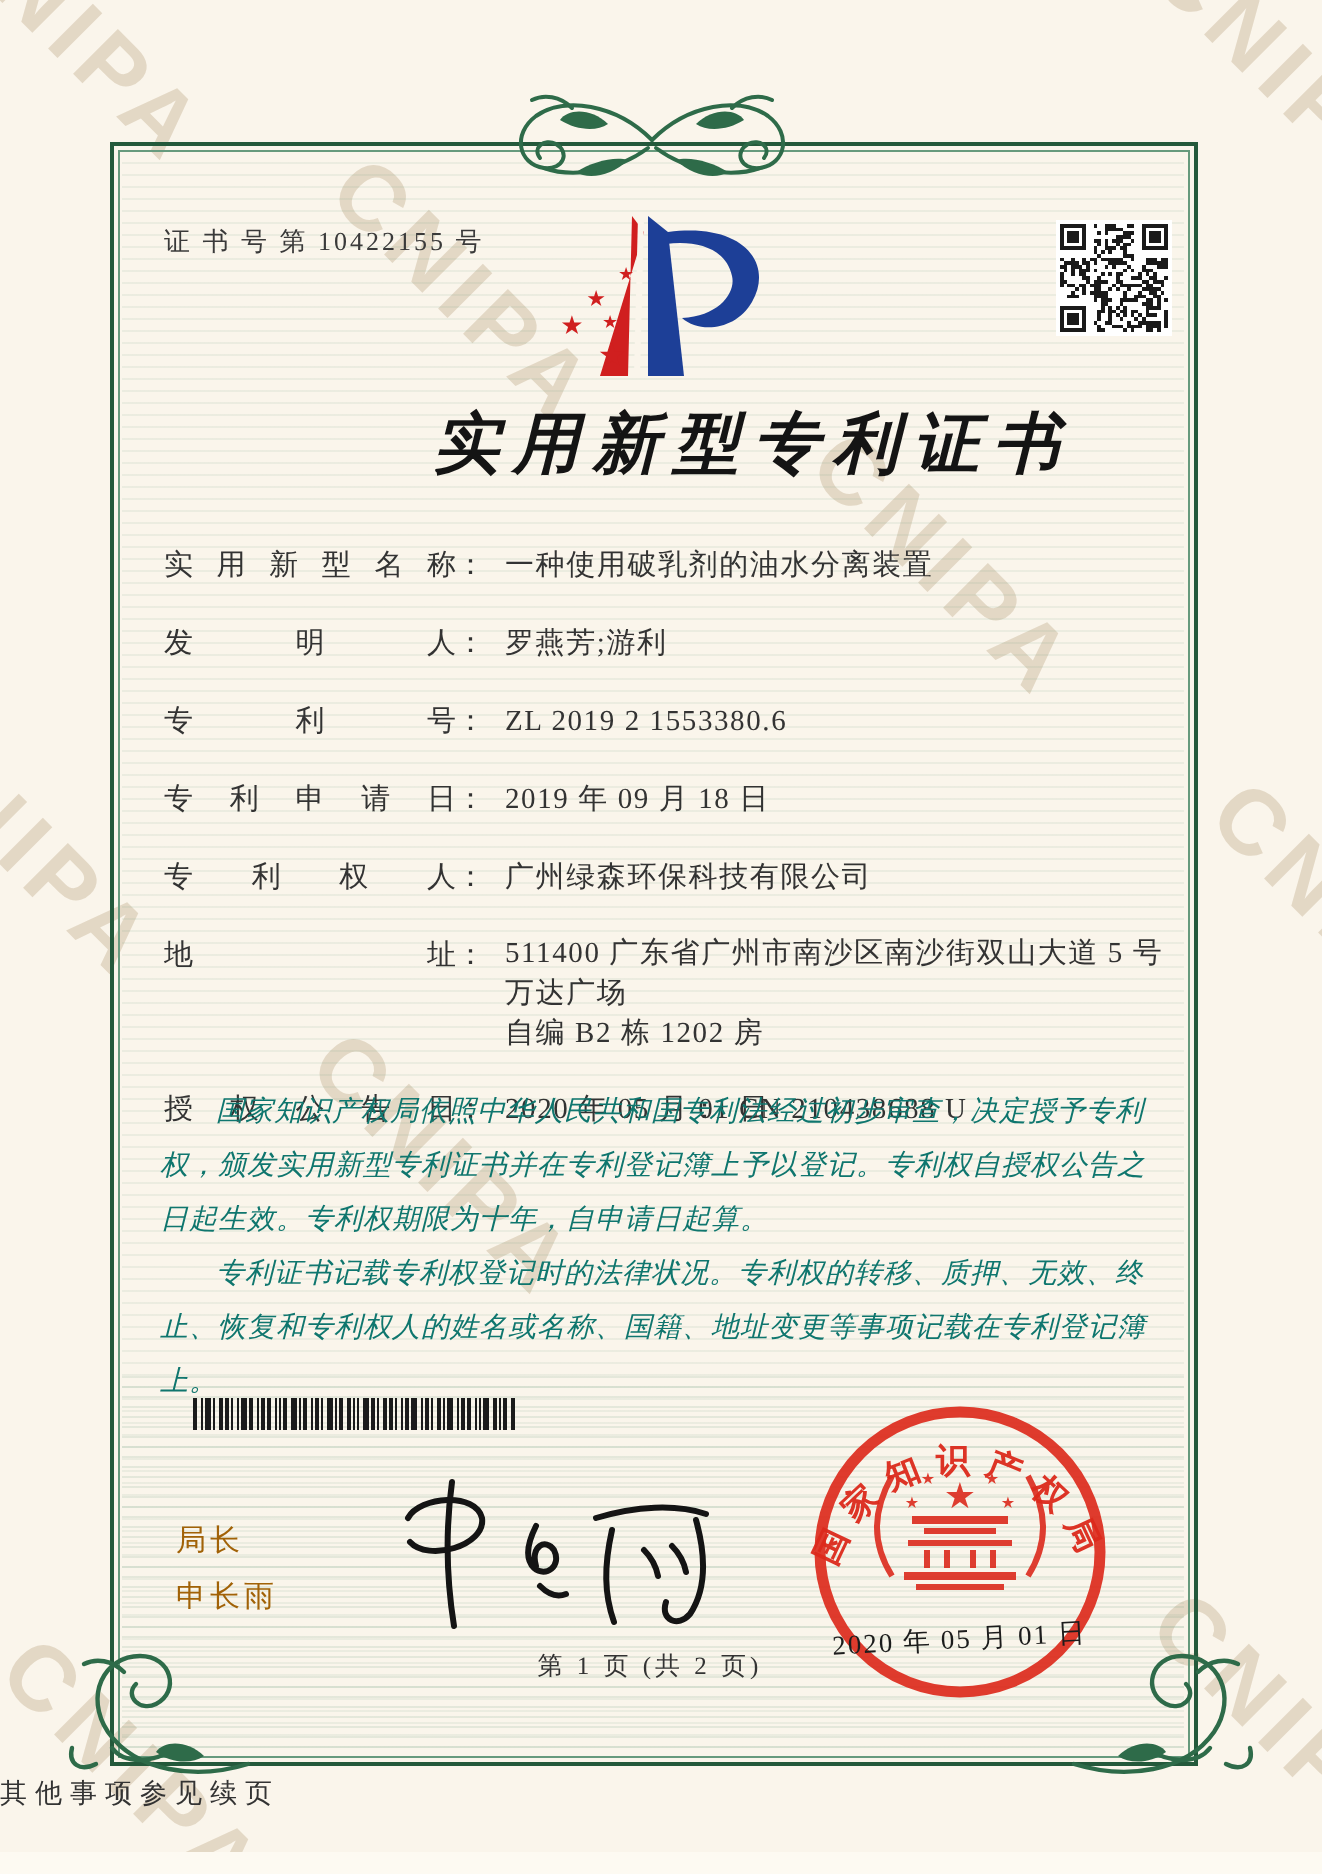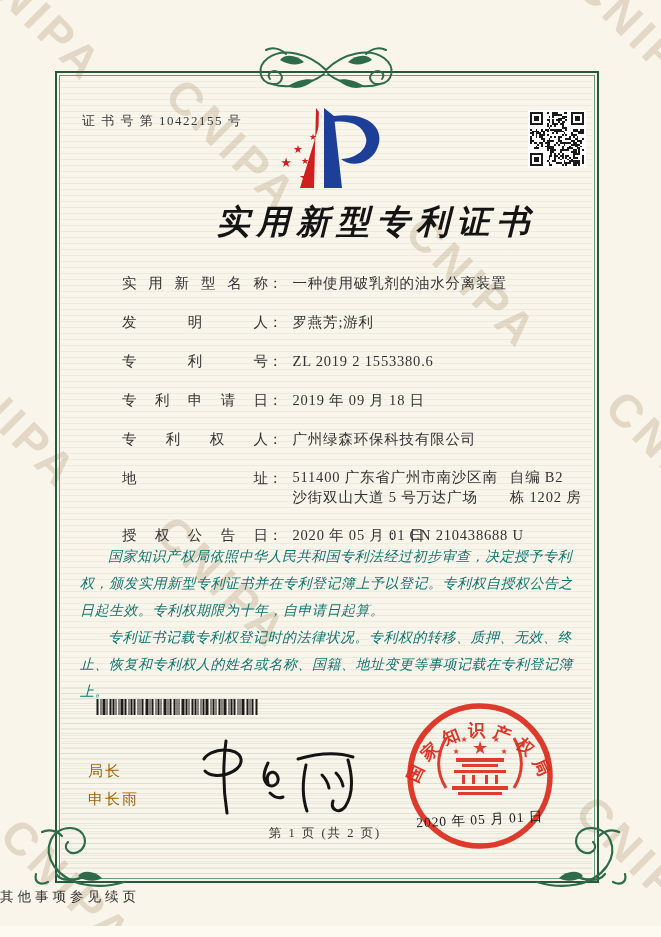--- a/index.html
+++ b/index.html
@@ -18,25 +18,25 @@
       background:repeating-linear-gradient(0deg,rgba(96,150,118,0.14) 0 1px,transparent 1px 5px);}
   .bottom-strip{position:absolute;left:0;bottom:0;width:100%;height:11px;background:#fdfaf2;}
   
   .cert-no{position:absolute;left:82px;top:112px;font-size:13px;letter-spacing:1.5px;color:#3a3a3a;}
   .logo{position:absolute;left:270px;top:98px;}
   .qr{position:absolute;left:528px;top:110px;width:58px;height:58px;background:#fff;padding:2px;box-sizing:border-box;}
   .title{position:absolute;left:55px;top:200px;width:636px;text-align:center;font-size:33px;
          font-weight:700;letter-spacing:7px;text-indent:7px;color:#141414;font-style:italic;}
   
   .fields{position:absolute;left:82px;top:272px;width:500px;color:#333;}
-  .frow{display:flex;align-items:flex-start;margin-bottom:17px;font-size:14.5px;line-height:22px;margin-left:40px;}
+  .frow{display:flex;align-items:flex-start;margin-bottom:17px;font-size:14.5px;line-height:22px;}
   .flabel{display:inline-block;width:146px;flex:none;text-align:justify;text-align-last:justify;}
   .fcolon{flex:none;margin-right:10px;}
   .fvalue{letter-spacing:0.8px;}
-  .addr-lines{display:flex;flex-direction:row;font-family:Liberation Serif, serif;}
+  .addr-lines{display:flex;flex-direction:column;font-family:Liberation Serif, serif;}
   .addr-lines span{line-height:20px;}
   .frow-grant{position:relative;}
   .grant2{position:absolute;left:263px;top:0;display:flex;}
   .grant2 .flabel{width:118px;}
   
   .body-text{position:absolute;left:80px;top:543px;width:502px;font-size:14px;line-height:27px;
              color:#0f766e;font-style:italic;letter-spacing:0.5px;}
   .body-text p{margin:0;text-indent:2em;}
   
   .barcode{position:absolute;left:95px;top:699px;}

